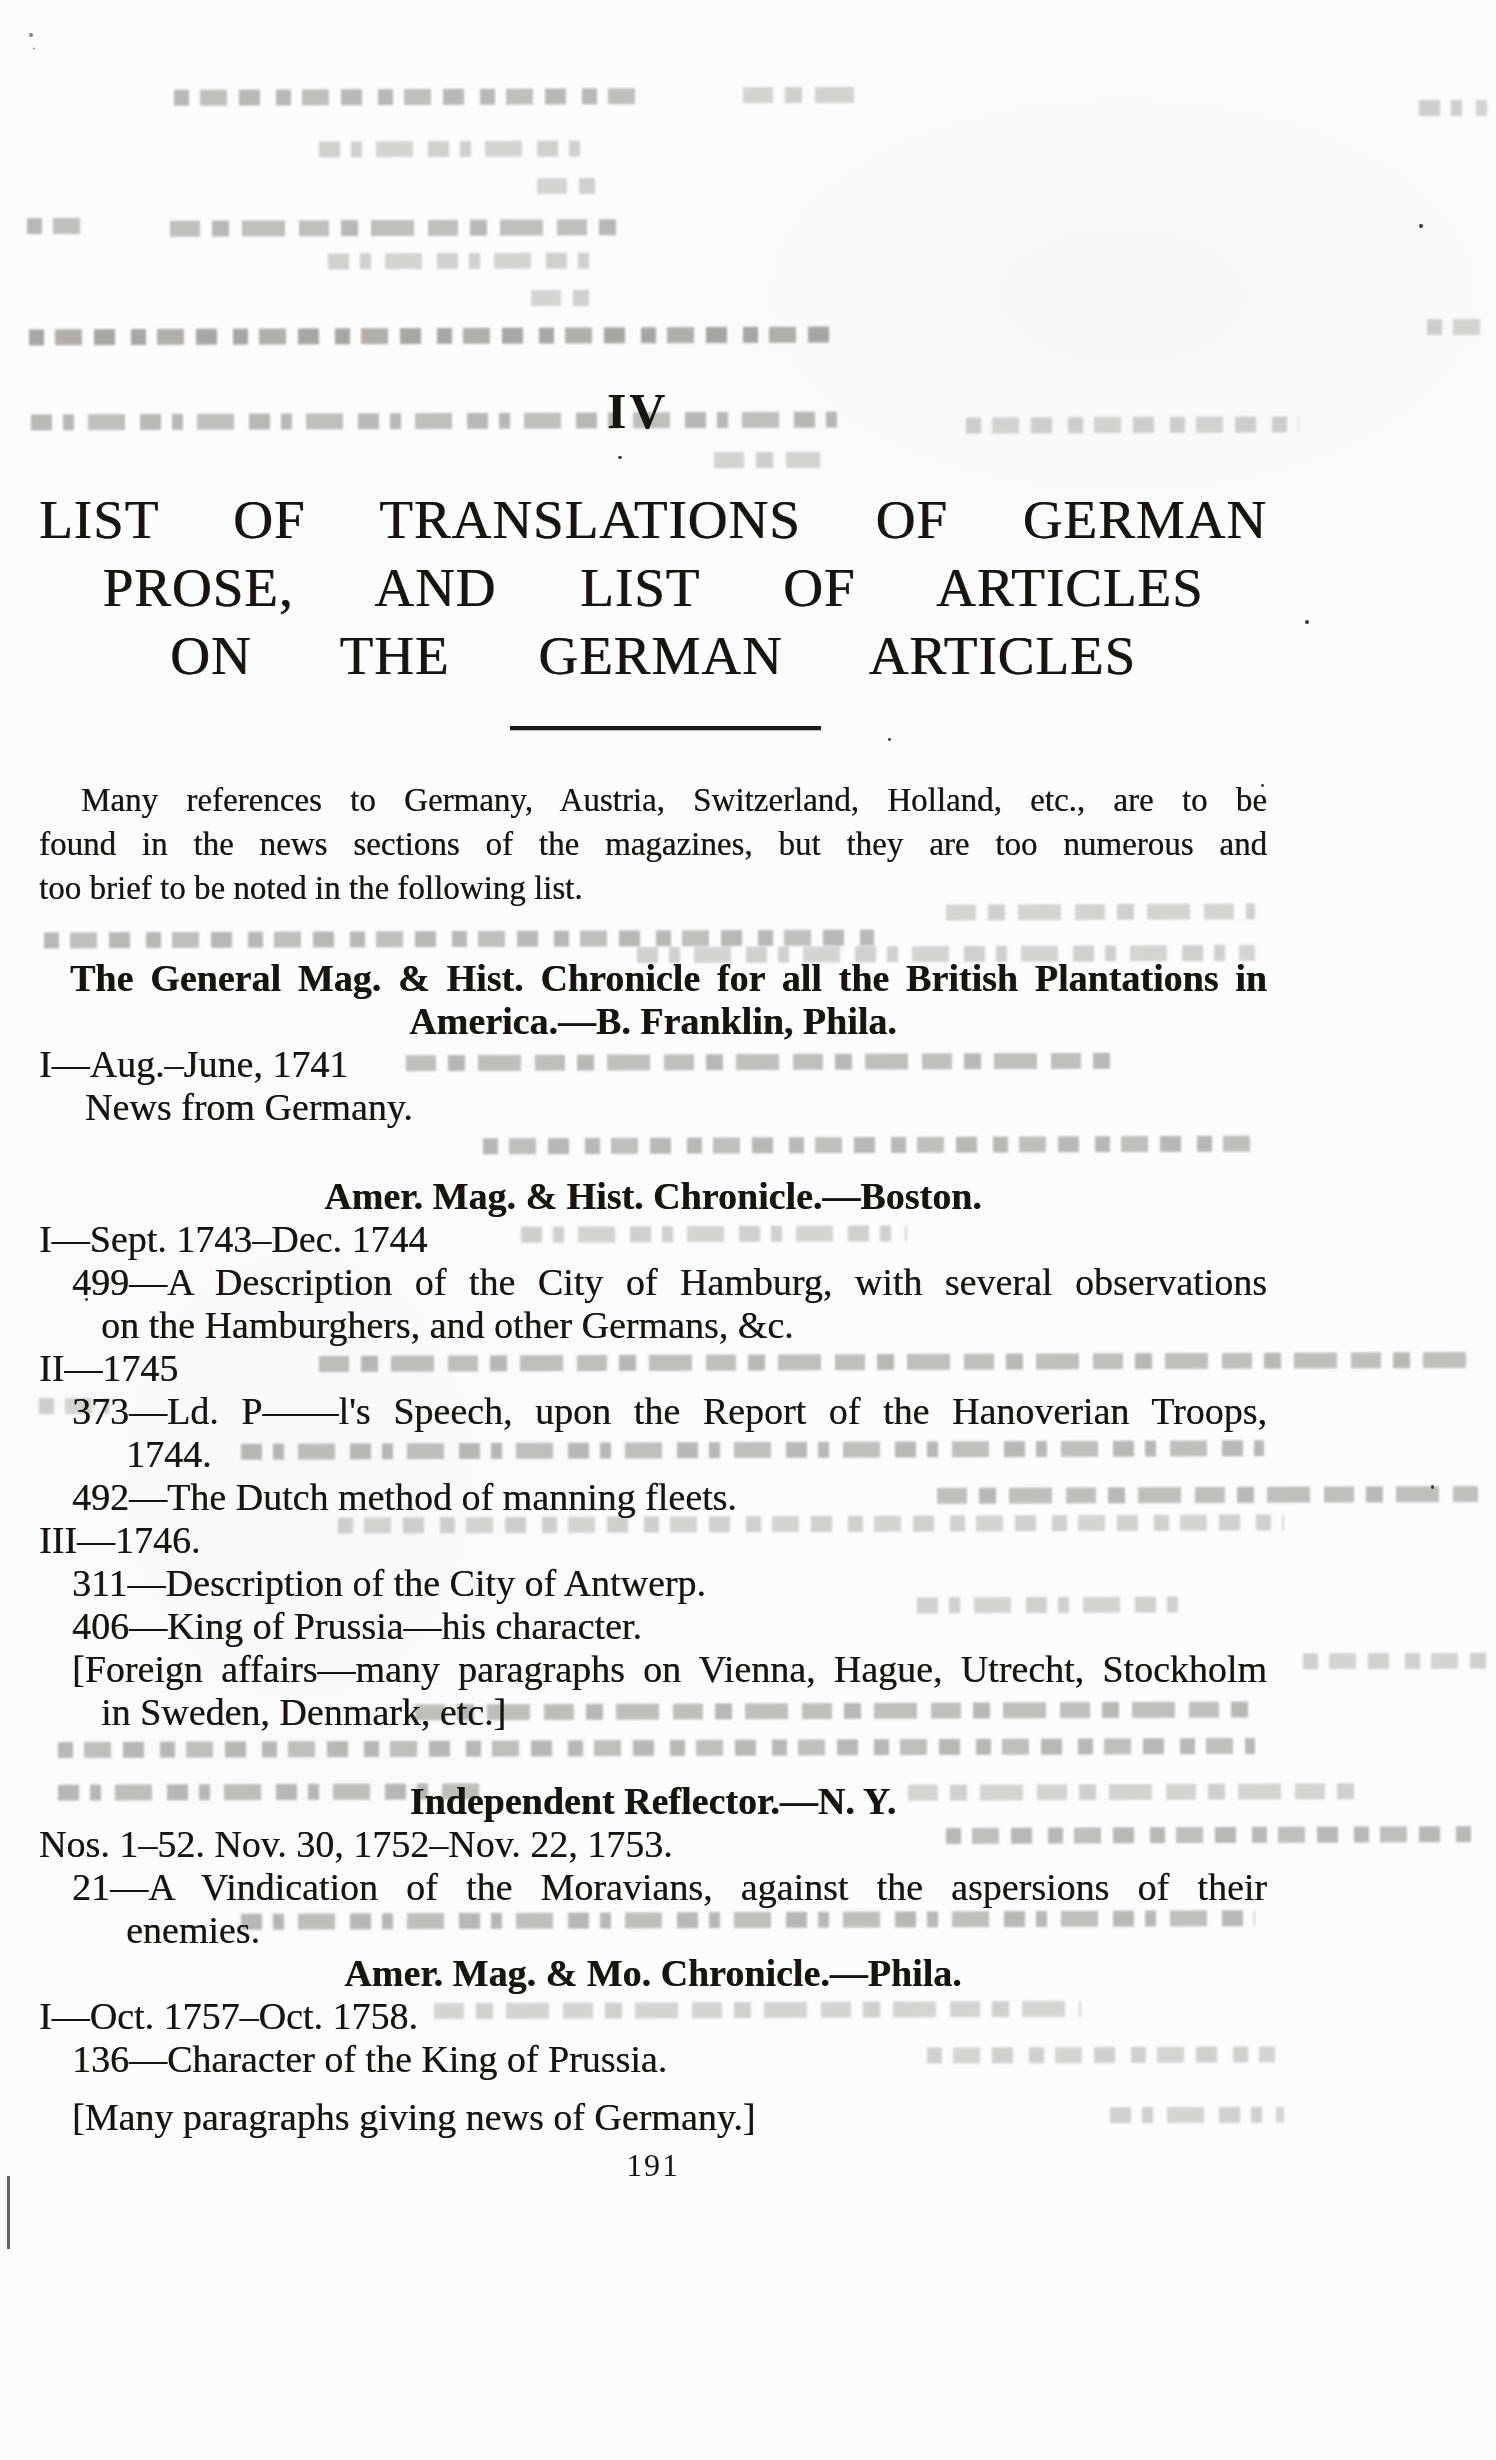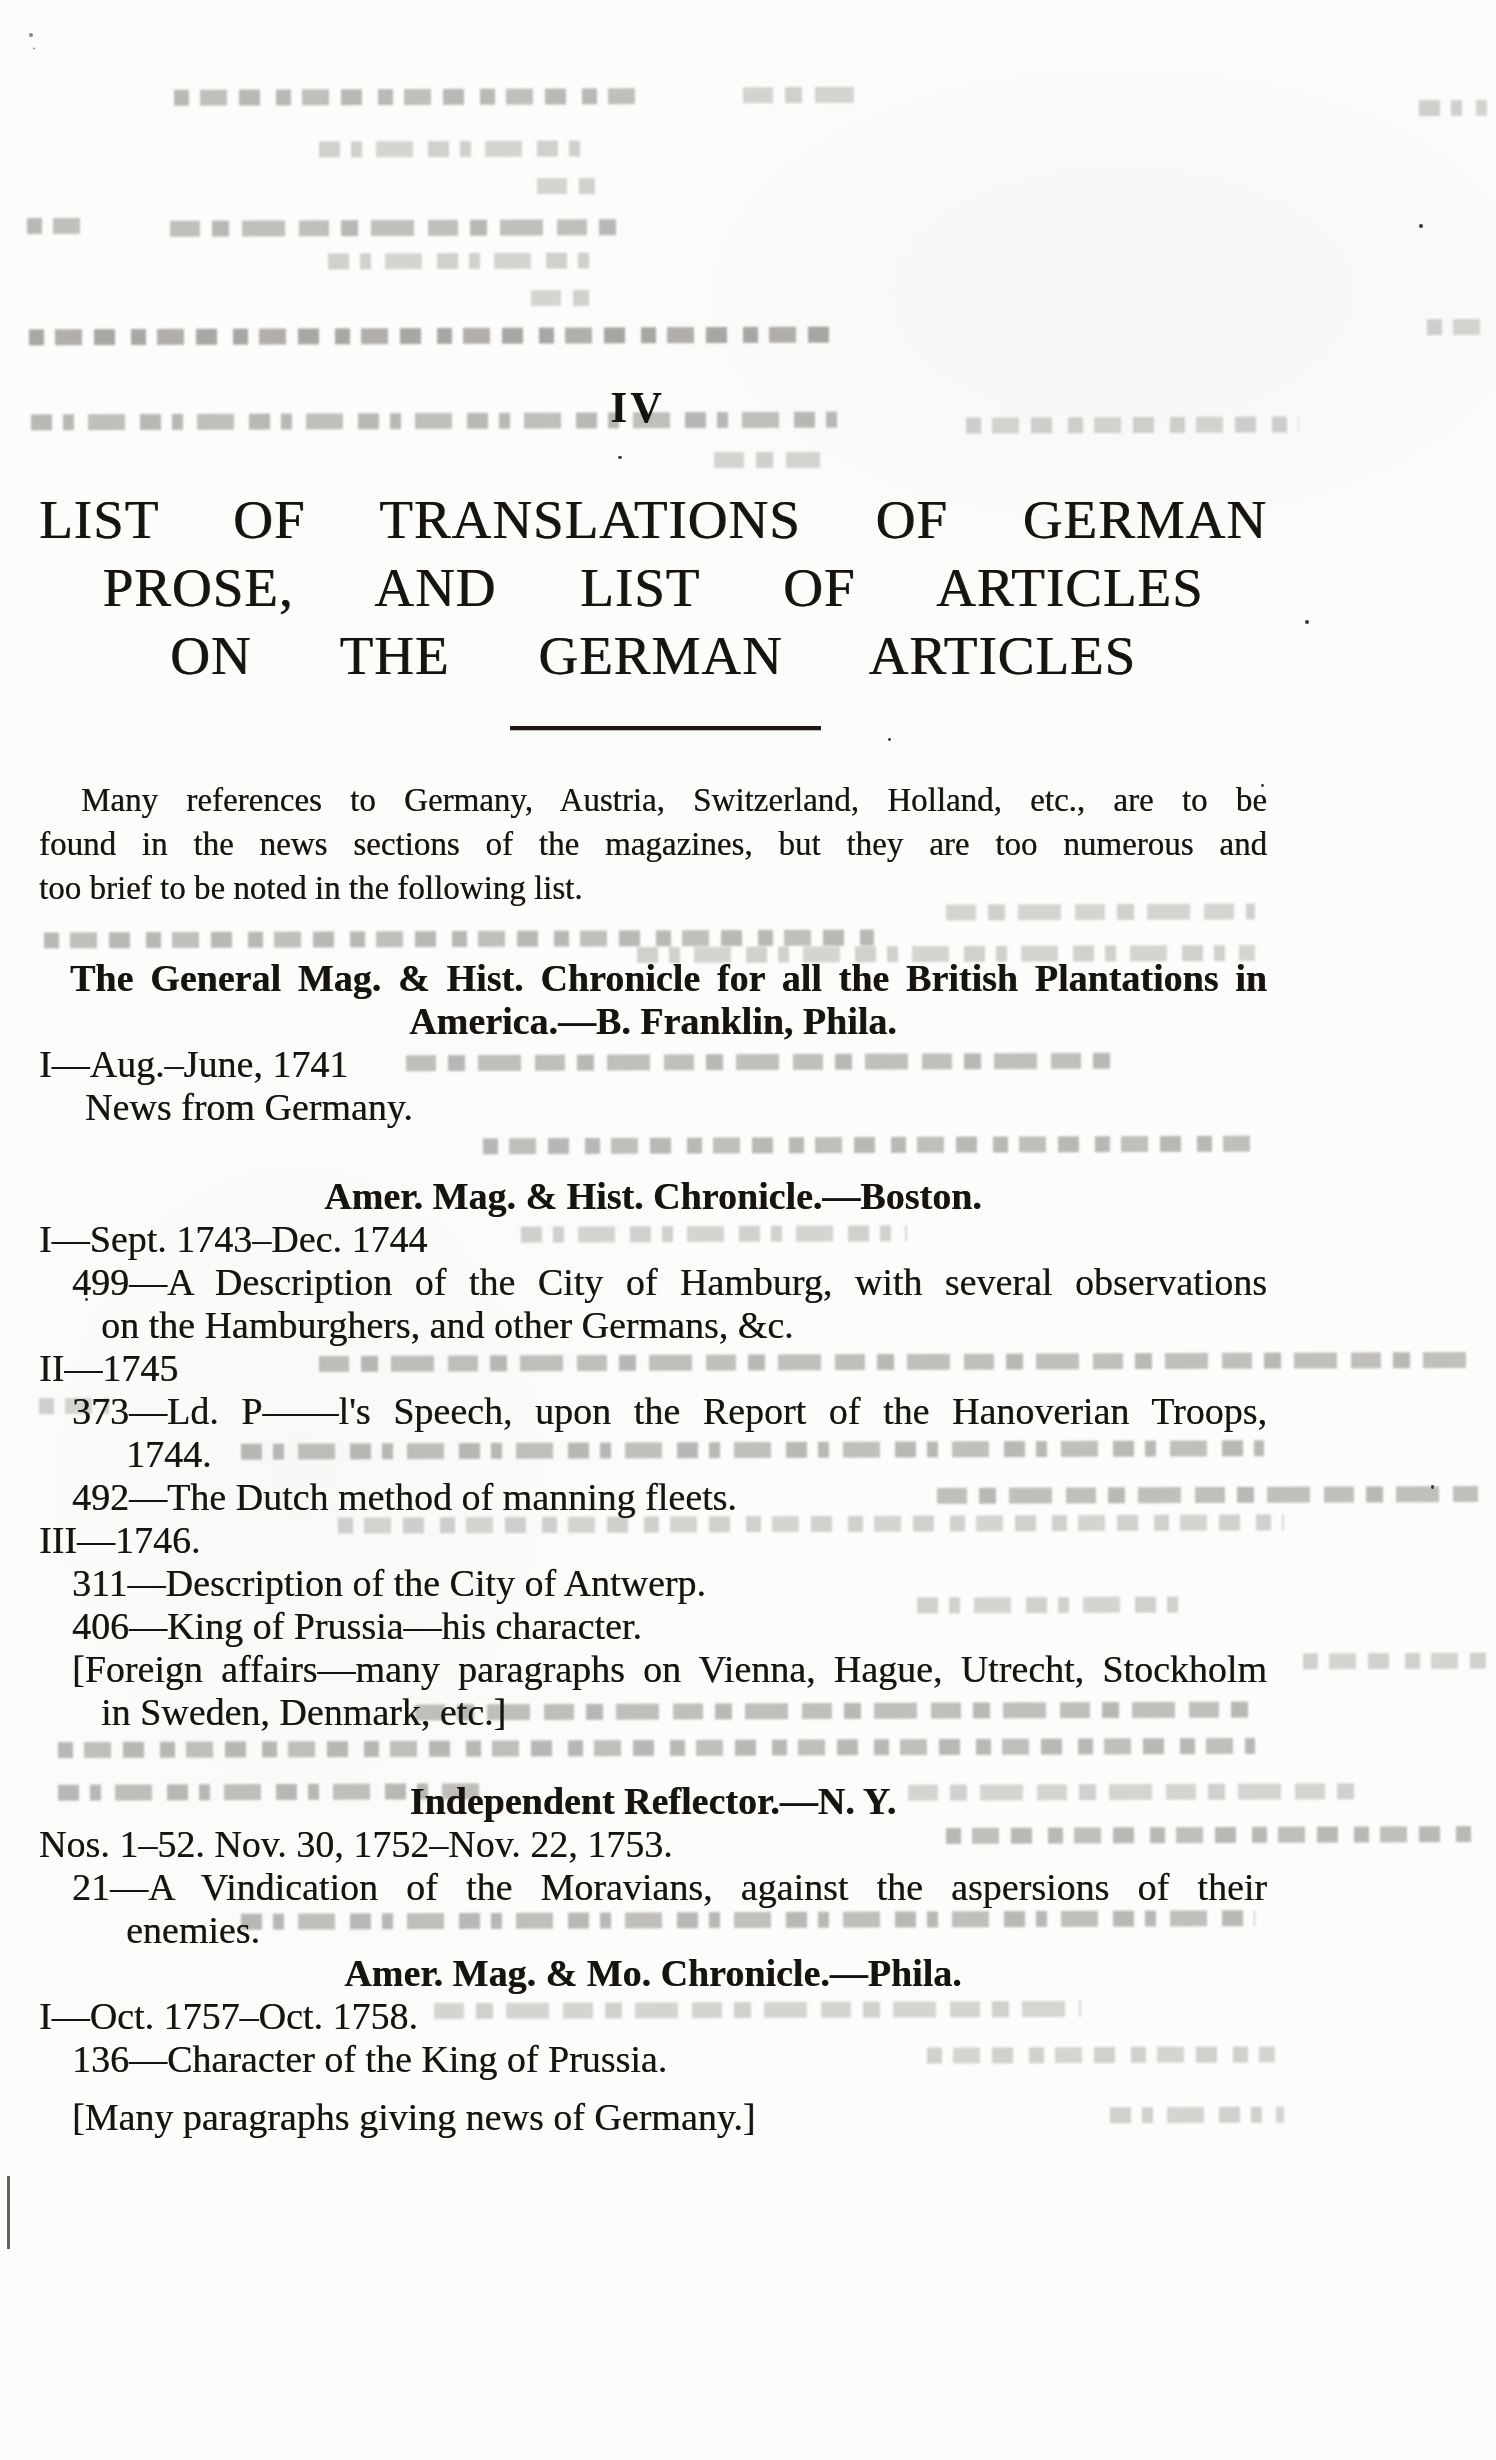--- a/index.html
+++ b/index.html
@@ -14,21 +14,21 @@
     font-family:"Liberation Serif", serif;
     color:#17140f;
     overflow:hidden;
   }
   .col { position:absolute; left:39px; width:1228px; }
 
   
   .section-number {
     top:382px;
     text-align:center;
-    font-size:44px; font-weight:bold;
+    font-size:50px; font-weight:bold;
     letter-spacing:2.9px;
     transform:translateX(-15.4px);
   }
 
   
   .title-block { top:486px; }
   .title-line {
     font-size:55px; line-height:68px;
     letter-spacing:1px;
     text-align:justify; text-align-last:justify;
@@ -175,15 +175,16 @@
       <div class="magazine-heading-center space-lg">Independent Reflector.—N. Y.</div>
       <div class="volume-line">Nos. 1–52. Nov. 30, 1752–Nov. 22, 1753.</div>
       <div class="item-line justify">21—A Vindication of the Moravians, against the aspersions of their</div>
       <div class="item-continuation-deep">enemies.</div>
       <div class="magazine-heading-center">Amer. Mag. &amp; Mo. Chronicle.—Phila.</div>
       <div class="volume-line">I—Oct. 1757–Oct. 1758.</div>
       <div class="item-line">136—Character of the King of Prussia.</div>
       <div class="item-line space-md">[Many paragraphs giving news of Germany.]</div>
     </div>
 
+  <div class="col page-number">191</div>
 
 </div>
 
 
 </body></html>

